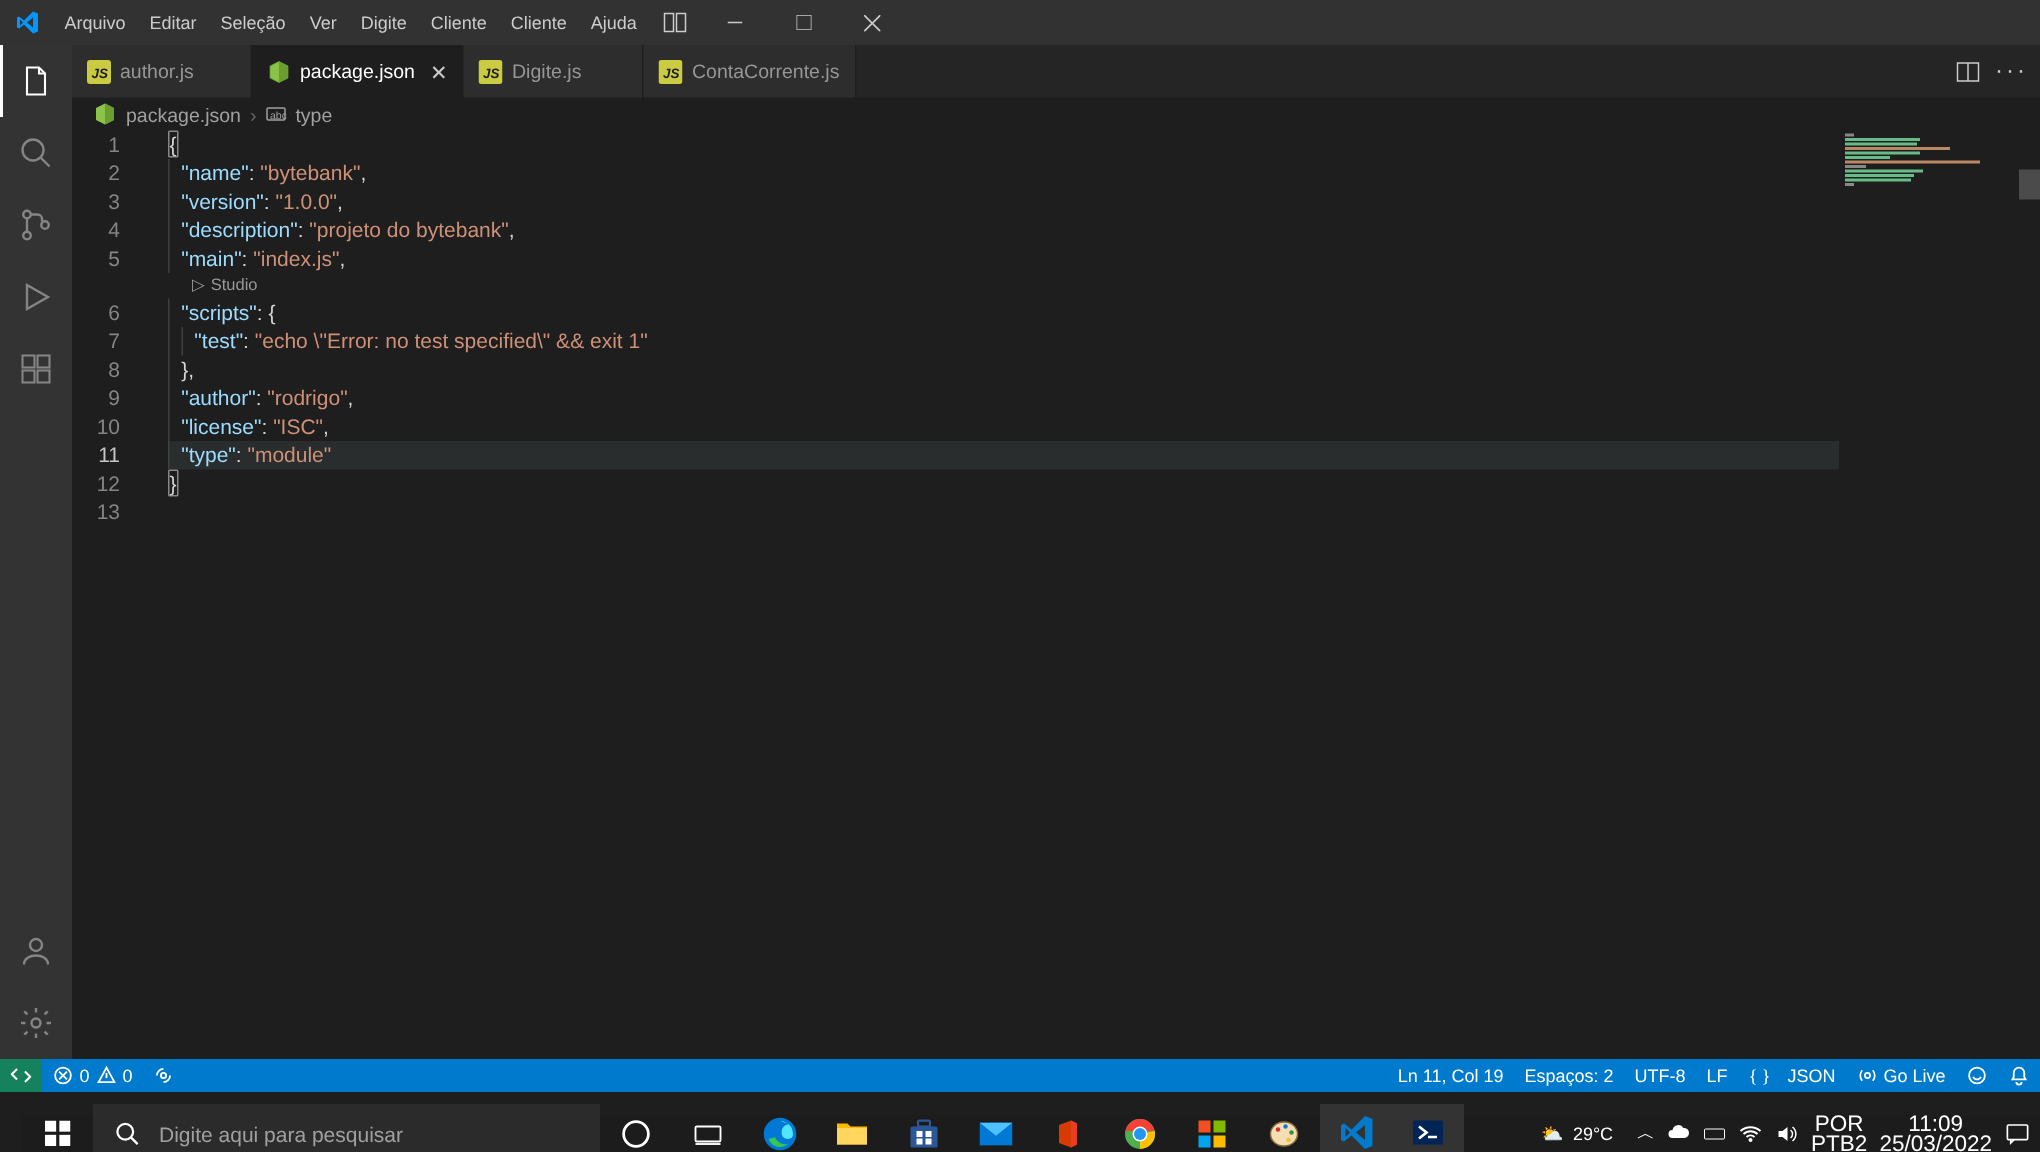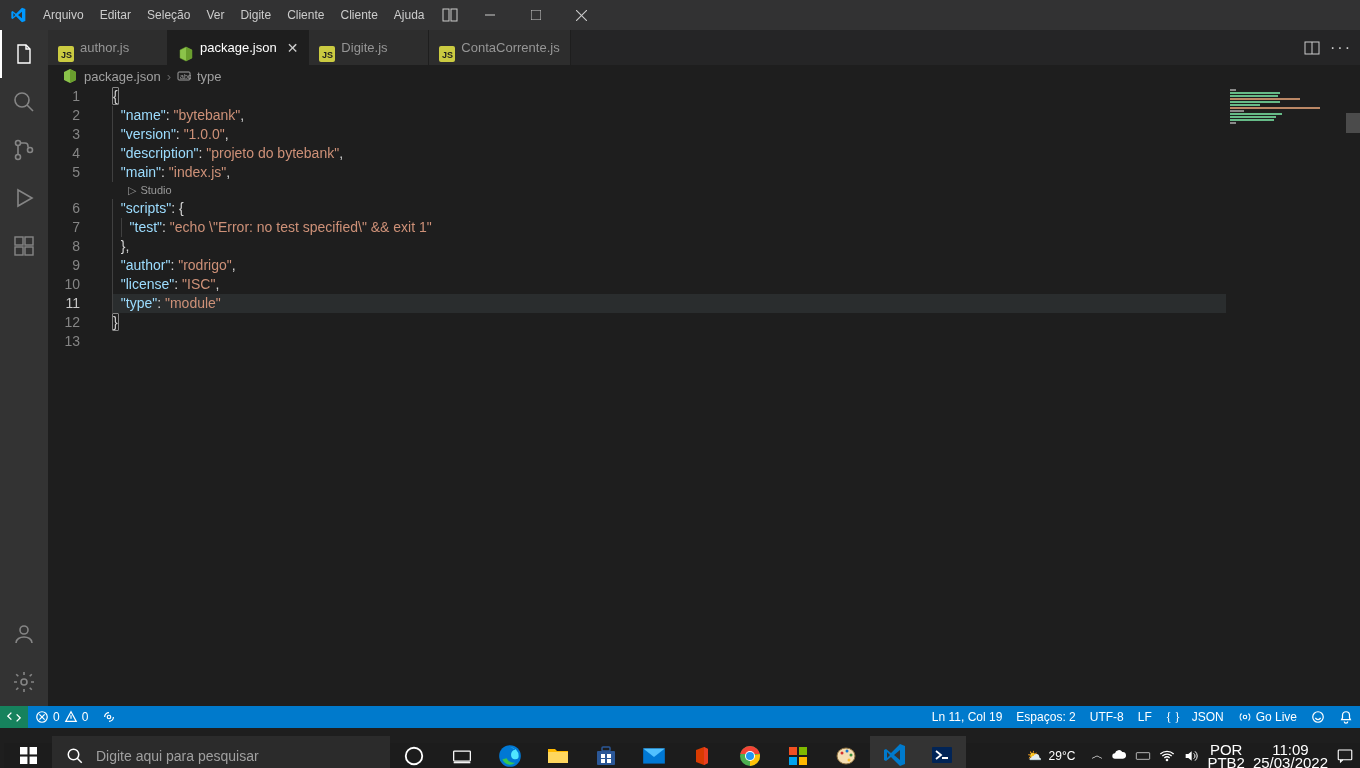--- a/index.html
+++ b/index.html
@@ -15,21 +15,21 @@
 .main { display:flex; height:calc(100% - 30px - 22px - 40px); }
 .activitybar { width:48px; background:#333333; display:flex; flex-direction:column; align-items:center; }
 .activitybar .aicon { width:48px; height:48px; display:flex; align-items:center; justify-content:center; color:#858585; position:relative; }
 .activitybar .aicon.active { color:#ffffff; }
 .activitybar .aicon.active::before { content:""; position:absolute; left:0; top:0; width:2px; height:48px; background:#ffffff; }
 .activitybar .spacer { flex:1; }
 .editor { flex:1; background:#1e1e1e; display:flex; flex-direction:column; position:relative; }
 .tabs { height:35px; background:#252526; display:flex; align-items:stretch; }
 .tab { display:flex; align-items:center; padding:0 10px; font-size:13px; color:#969696; background:#2d2d2d; border-right:1px solid #1e1e1e; gap:6px; min-width:120px; }
 .tab.active { background:#1e1e1e; color:#ffffff; }
-.tab .icon { width:16px; height:29px; display:flex; align-items:flex-end; justify-content:center; }
+.tab .icon { width:16px; height:29px; display:flex; align-items:center; justify-content:center;font-style:italic; }
 .tab .close { margin-left:4px; visibility:hidden; color:#cccccc; font-size:14px; }
 .tab.active .close { visibility:visible; }
 .tabs .tab-actions { margin-left:auto; display:flex; align-items:center; padding-right:8px; gap:10px; color:#cccccc; }
 .breadcrumb { height:22px; display:flex; align-items:center; font-size:13px; color:#a0a0a0; padding-left:14px; gap:6px; }
 .breadcrumb .sep { color:#666; }
 .code-area { flex:1; display:flex; font-family:Consolas,"Courier New",monospace; font-size:14px; line-height:19px; position:relative; }
 .gutter { width:50px; text-align:right; color:#858585; padding-right:18px; padding-top:0; }
 .gutter .ln { height:19px; }
 .gutter .ln.cur { color:#c6c6c6; }
 .gcol { width:14px; }
@@ -45,21 +45,21 @@
 .tk-punct { color:#d4d4d4; }
 .tk-match { border:1px solid #888; border-radius:1px; }
 .minimap { position:absolute; right:14px; top:0; width:120px; height:100%; background:#1e1e1e; }
 .minimap .mm-line { position:absolute; left:4px; height:2px; }
 .overview { position:absolute; right:0; top:0; width:14px; height:100%; background:#1e1e1e; }
 .overview .ov-mark { position:absolute; right:0; width:14px; height:20px; background:#4b4b4b; }
 .statusbar { height:22px; background:#007acc; display:flex; align-items:center; color:#ffffff; font-size:12px; position:absolute; bottom:40px; left:0; right:0; }
 .statusbar .sb-item { padding:0 7px; display:flex; align-items:center; gap:4px; height:22px; }
 .statusbar .spacer { flex:1; }
 .sb-rs { background:#16825d; padding:0 6px; height:22px; display:flex; align-items:center; }
-.taskbar { height:25px; background:#1c1c1c; display:flex; align-items:center; position:absolute; bottom:0; left:4px; right:0; }
+.taskbar { height:25px; background:#1c1c1c; display:flex; align-items:center; position:absolute; bottom:0; left:14px; right:0; }
 .taskbar .tb-start { width:48px; height:40px; display:flex; align-items:center; justify-content:center; color:#ffffff; }
 .taskbar .tb-search { flex:0 0 338px; height:40px; background:#2b2b2b; display:flex; align-items:center; color:#a0a0a0; font-size:14px; padding-left:14px; gap:12px; }
 .taskbar .tb-icons { display:flex; height:40px; align-items:center; }
 .taskbar .tb-icon { width:48px; height:40px; display:flex; align-items:center; justify-content:center; }
 .taskbar .tb-icon.active { border-bottom:2px solid #76b9ed; background:#333; }
 .taskbar .sysarea { margin-left:auto; display:flex; align-items:center; color:#ffffff; font-size:12px; gap:8px; padding-right:6px; }
 .taskbar .sysarea .weather { display:flex; align-items:center; gap:6px; padding:0 8px; }
 .taskbar .sysarea .tray { display:flex; align-items:center; gap:8px; }
 .taskbar .sysarea .langclock { display:flex; align-items:center; gap:8px; }
 .taskbar .sysarea .dt { text-align:center; line-height:13px; font-size:15px; }

